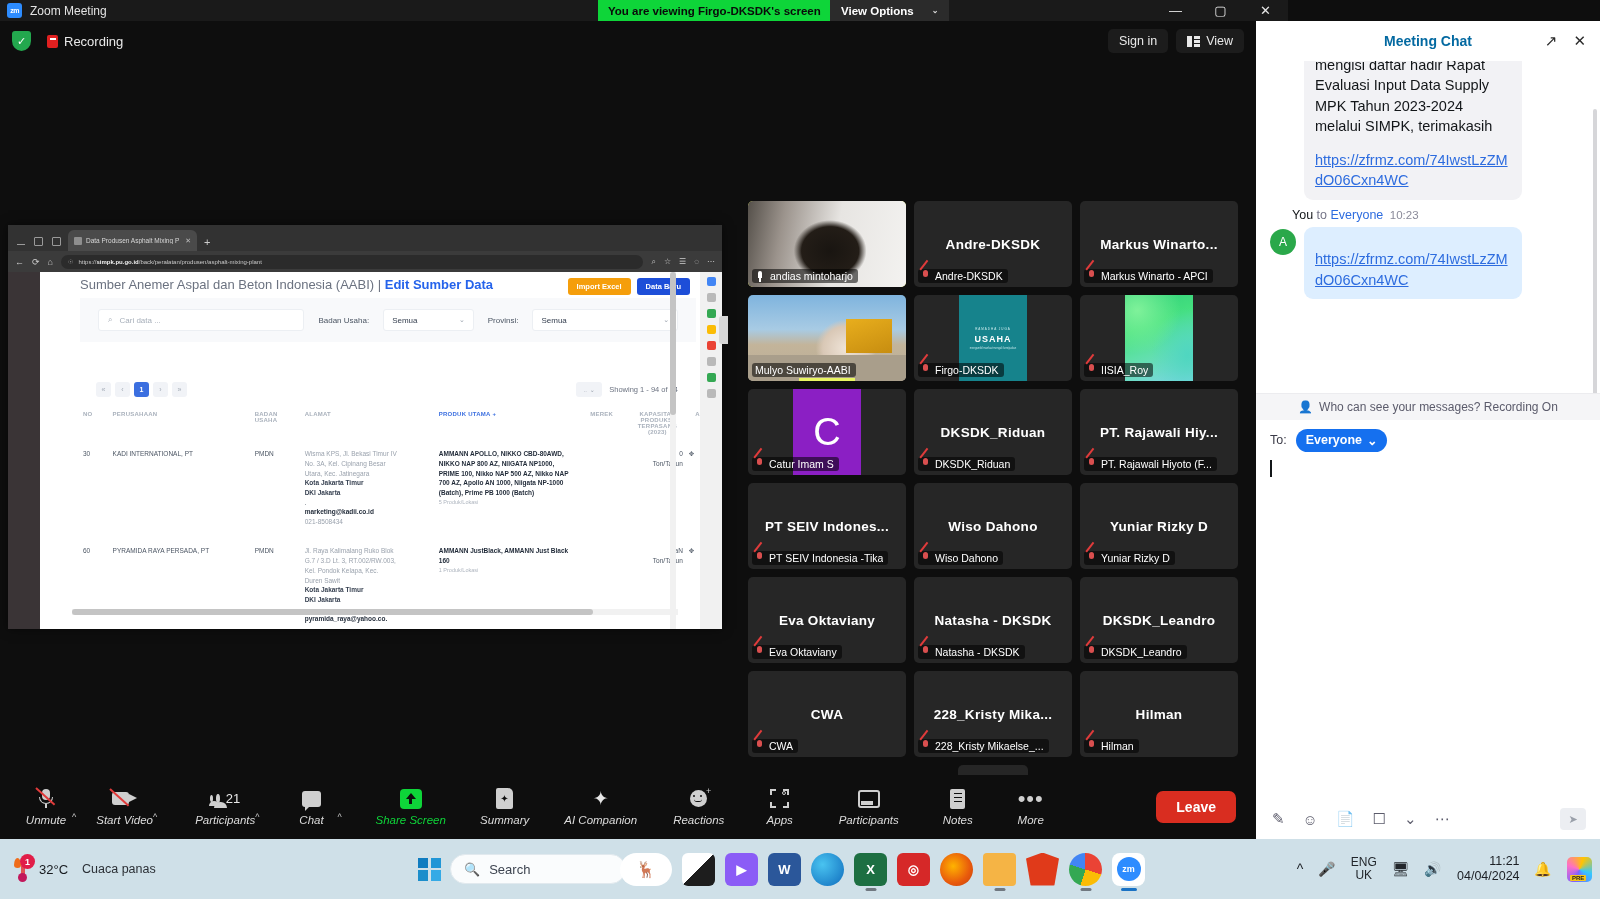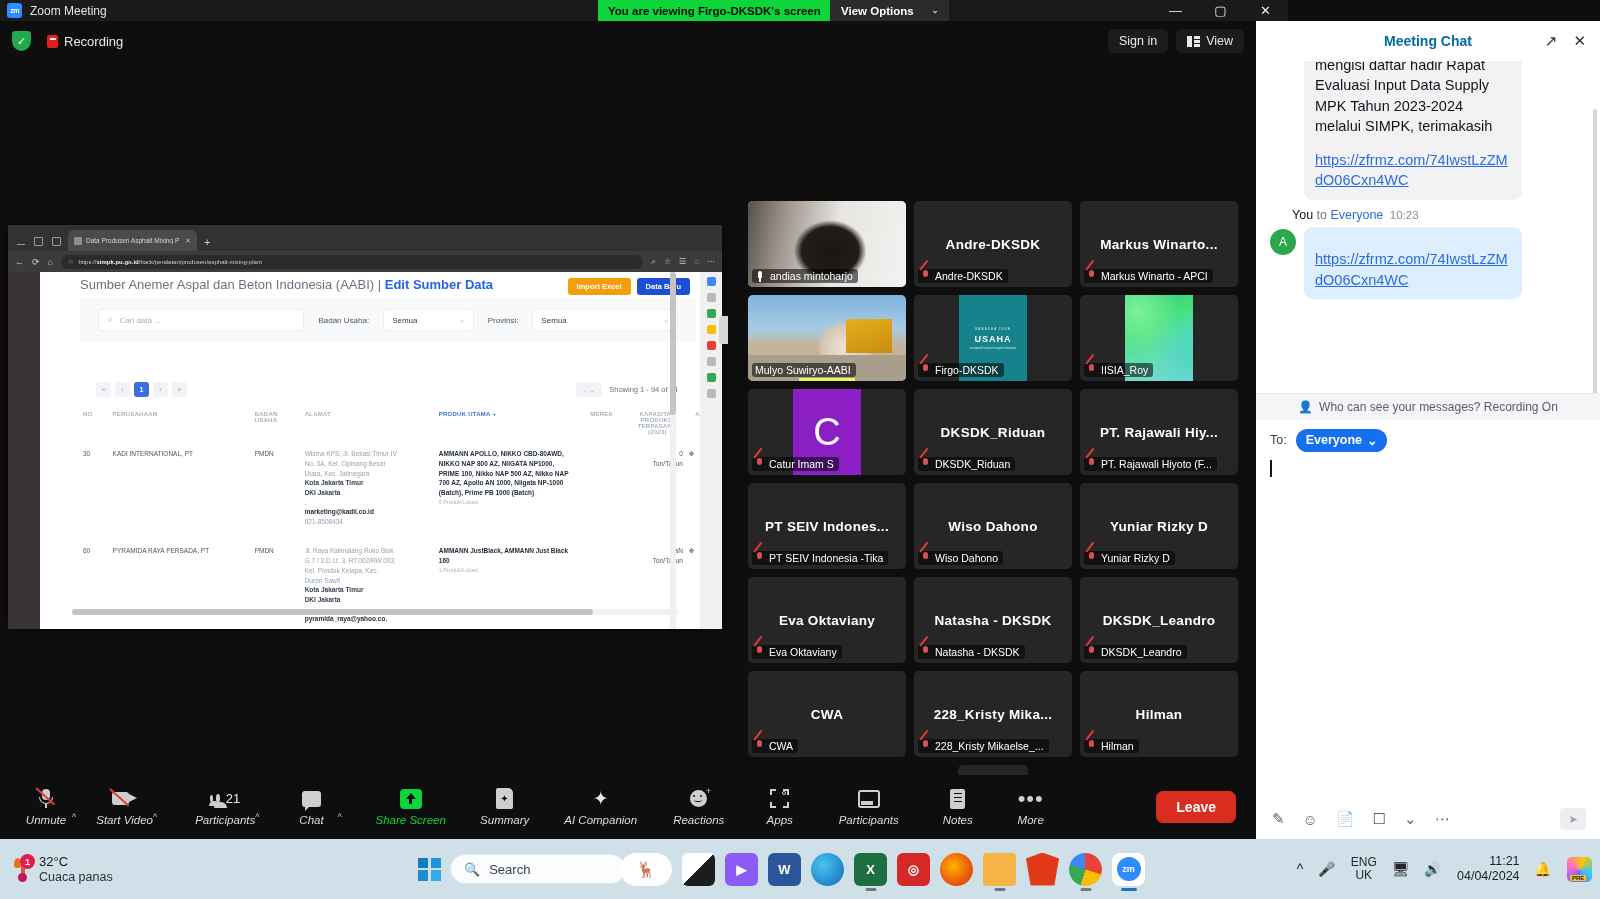--- a/index.html
+++ b/index.html
@@ -450,21 +450,21 @@
   .tsk-weather { display: flex; align-items: center; gap: 8px; margin-left: 14px; }
   .tsk-therm { width: 17px; height: 26px; position: relative; }
   .tsk-therm .bulb { position: absolute; left: 4px; bottom: 0; width: 9px; height: 9px; border-radius: 50%; background: #c2185b; }
   .tsk-therm .stem { position: absolute; left: 6.5px; bottom: 6px; width: 4px; height: 12px; background: #e05252; border-radius: 2px; }
   .tsk-therm .flame { position: absolute; left: 0px; top: 2px; width: 7px; height: 10px; background: #ef6c1a; border-radius: 50% 50% 50% 50% / 70% 70% 30% 30%; }
   .tsk-badge {
     position: absolute; left: 6px; top: -2px; width: 15px; height: 15px; border-radius: 50%;
     background: #e11d48; color: #fff; font-size: 9px; display: flex;
     align-items: center; justify-content: center; font-weight: 600;
   }
-  .tsk-wtxt { display: flex; flex-direction: column; gap: 1px; }
+  .tsk-wtxt { display: flex; flex-direction: row; gap: 14px; }
   .tsk-temp { font-size: 13px; color: #16191d; }
   .tsk-cond { font-size: 12.5px; color: #2b2f35; }
   .tsk-center { position: absolute; left: 418px; display: flex; align-items: center; gap: 9px; }
   .win-logo { width: 23px; height: 23px; display: grid; grid-template-columns: 1fr 1fr; grid-gap: 2.5px; }
   .win-logo i { background: #1a8fd4; display: block; }
   .win-logo i:nth-child(1){ background:#0f7cc0;} .win-logo i:nth-child(2){ background:#2196d6;}
   .win-logo i:nth-child(3){ background:#1c8ecb;} .win-logo i:nth-child(4){ background:#35aae6;}
   .tsk-search {
     width: 176px; height: 30px; background: #fafcfd; border-radius: 15px;
     display: flex; align-items: center; gap: 9px; padding: 0 13px;

